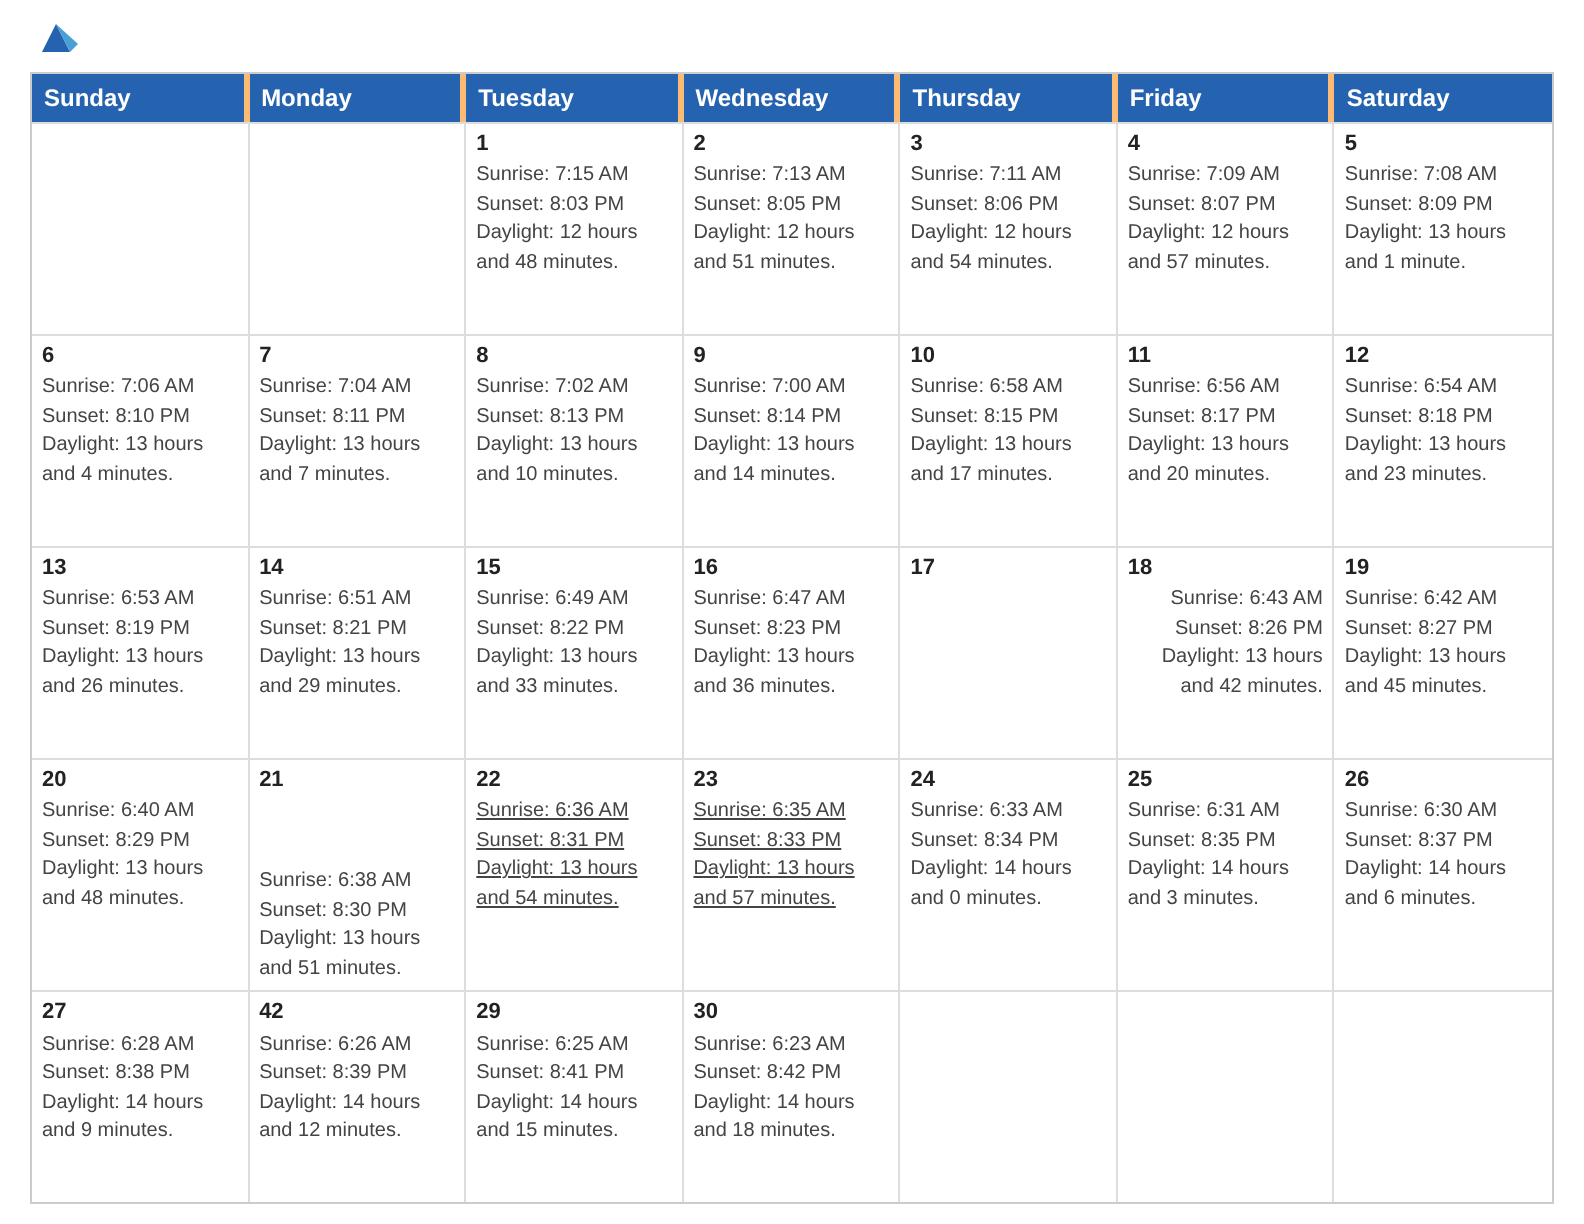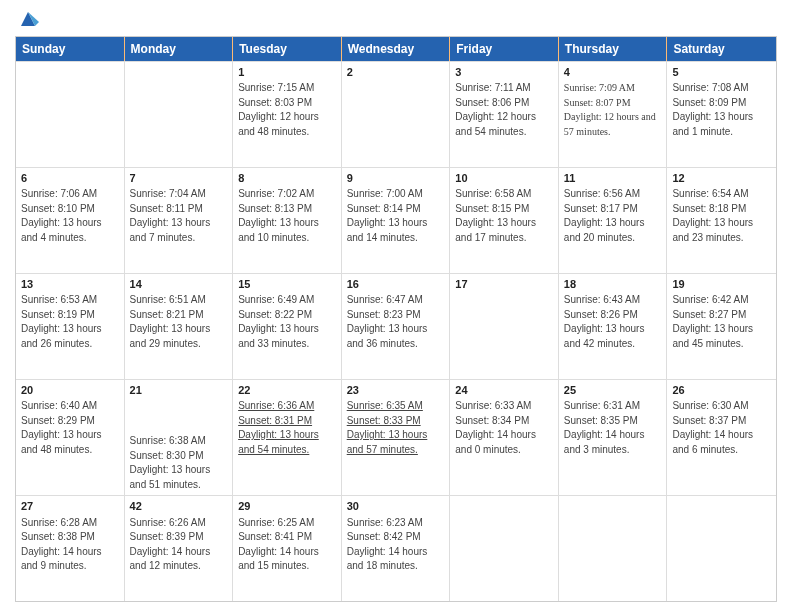--- a/index.html
+++ b/index.html
@@ -62,21 +62,21 @@
     .cal-header {
       display: grid;
       grid-template-columns: repeat(7, 1fr);
       background: #2563b0;
     }
     .cal-header-cell {
       color: #fff;
       font-size: 12px;
       font-weight: bold;
       padding: 5px 6px;
-      border-right: 1px solid #fdba74;
+      border-right: 3px solid #fdba74;
     }
     .cal-header-cell:last-child { border-right: none; }
     .cal-body {
       flex: 1;
       display: flex;
       flex-direction: column;
     }
     .cal-row {
       display: grid;
       grid-template-columns: repeat(7, 1fr);
@@ -128,46 +128,49 @@
       <div class="sub-title"></div>
     </div>
   </div>
 
   <div class="calendar">
     <div class="cal-header">
     <div class="cal-header-cell">Sunday</div>
         <div class="cal-header-cell">Monday</div>
         <div class="cal-header-cell">Tuesday</div>
         <div class="cal-header-cell">Wednesday</div>
+        <div class="cal-header-cell">Thursday</div>
         <div class="cal-header-cell">Friday</div>
-        <div class="cal-header-cell">Thursday</div>
         <div class="cal-header-cell">Saturday</div>
       </div>
     <div class="cal-body">
     <div class="cal-row">
           <div class="cal-cell empty"></div>
           <div class="cal-cell empty"></div>
           <div class="cal-cell">
             <span class="day-number">1</span>
             <div class="cell-info" style="white-space: pre-line;">Sunrise: 7:15 AM
 Sunset: 8:03 PM
 Daylight: 12 hours and 48 minutes.</div>
           </div>
           <div class="cal-cell">
             <span class="day-number">2</span>
+            <div class="cell-info" style="white-space: pre-line;">Sunrise: 7:13 AM
+Sunset: 8:05 PM
+Daylight: 12 hours and 51 minutes.</div>
           </div>
           <div class="cal-cell">
             <span class="day-number">3</span>
             <div class="cell-info" style="white-space: pre-line;">Sunrise: 7:11 AM
 Sunset: 8:06 PM
 Daylight: 12 hours and 54 minutes.</div>
           </div>
           <div class="cal-cell">
             <span class="day-number">4</span>
-            <div class="cell-info" style="white-space: pre-line; font-family: Liberation Serif, serif;">Sunrise: 7:09 AM
+            <div class="cell-info" style="white-space: pre-line;">Sunrise: 7:09 AM
 Sunset: 8:07 PM
 Daylight: 12 hours and 57 minutes.</div>
           </div>
           <div class="cal-cell">
             <span class="day-number">5</span>
             <div class="cell-info" style="white-space: pre-line;">Sunrise: 7:08 AM
 Sunset: 8:09 PM
 Daylight: 13 hours and 1 minute.</div>
           </div>
         </div>
@@ -238,21 +241,21 @@
             <span class="day-number">16</span>
             <div class="cell-info" style="white-space: pre-line;">Sunrise: 6:47 AM
 Sunset: 8:23 PM
 Daylight: 13 hours and 36 minutes.</div>
           </div>
           <div class="cal-cell">
             <span class="day-number">17</span>
           </div>
           <div class="cal-cell">
             <span class="day-number">18</span>
-            <div class="cell-info" style="white-space: pre-line;">Sunrise: 6:43 AM
+            <div class="cell-info" style="white-space: pre-line; text-align: right;">Sunrise: 6:43 AM
 Sunset: 8:26 PM
 Daylight: 13 hours and 42 minutes.</div>
           </div>
           <div class="cal-cell">
             <span class="day-number">19</span>
             <div class="cell-info" style="white-space: pre-line;">Sunrise: 6:42 AM
 Sunset: 8:27 PM
 Daylight: 13 hours and 45 minutes.</div>
           </div>
         </div>

